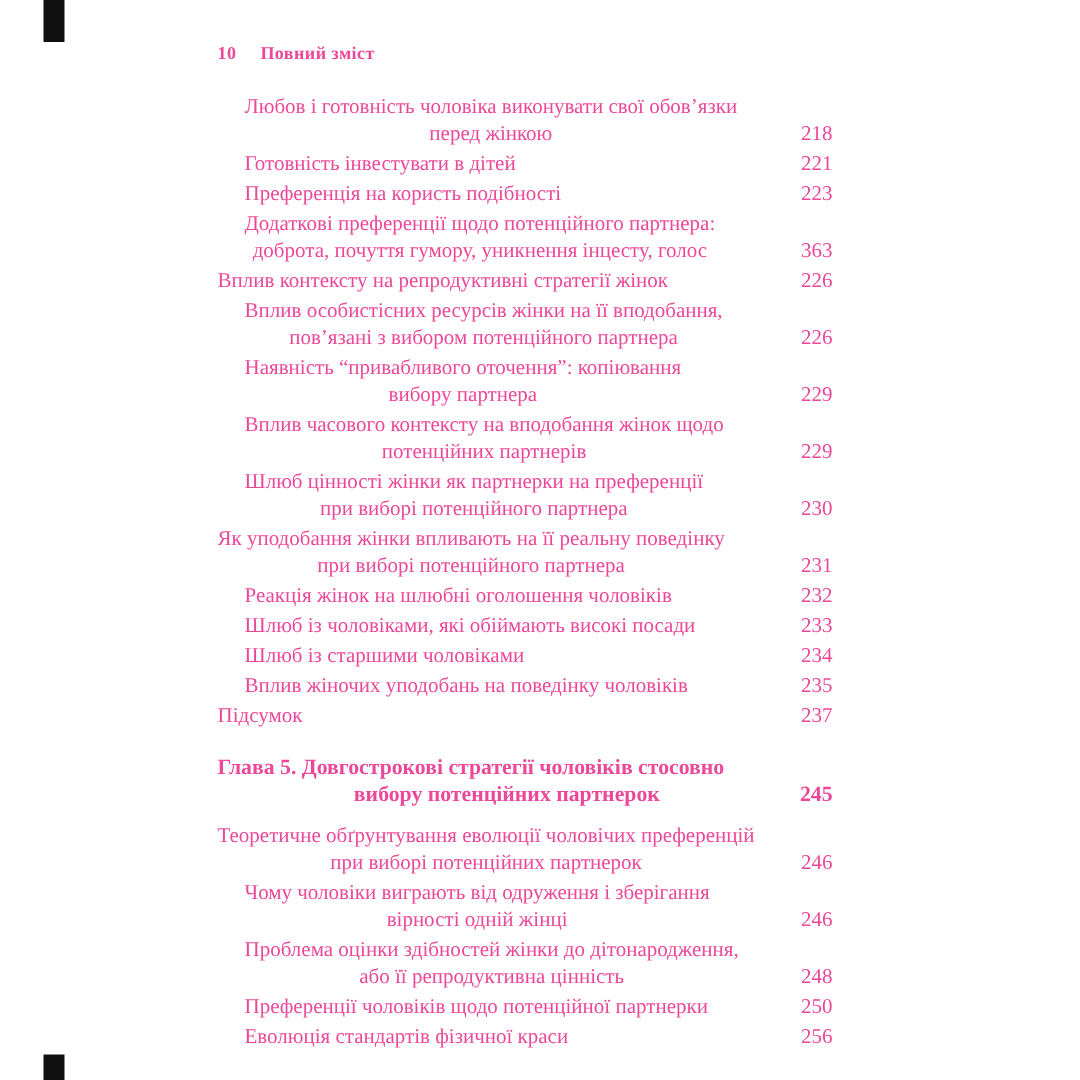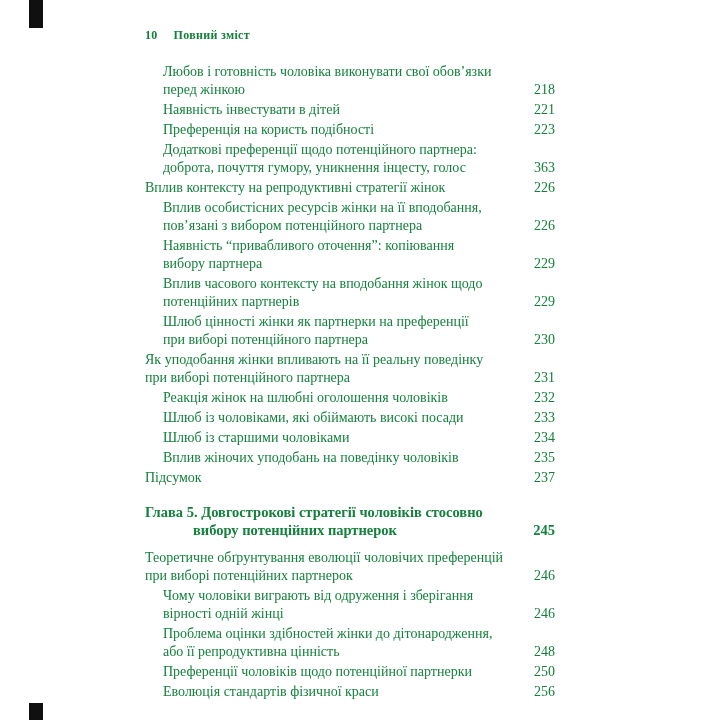--- a/index.html
+++ b/index.html
@@ -7,21 +7,21 @@
     padding: 0;
     background: #ffffff;
   }
   .page {
     position: relative;
     width: 720px;
     height: 720px;
     background: #ffffff;
     overflow: hidden;
     font-family: "Liberation Serif", "DejaVu Serif", serif;
-    color: #15803d;
+    color: #ec4899;
   }
   .edge-mark {
     position: absolute;
     left: 29px;
     width: 14px;
     background: #101010;
   }
   .edge-mark.top { top: 0; height: 28px; }
   .edge-mark.bottom { bottom: 0; height: 17px; }
 
@@ -32,21 +32,21 @@
     width: 410px;
   }
   .running-head {
     font-size: 12px;
     font-weight: bold;
     letter-spacing: 0.3px;
     margin-bottom: 20px;
   }
   .running-head .folio { margin-right: 16px; }
 
-  .toc-list { width: 100%; }
+  .toc-list { width: 100%; text-align: center; }
 
   .entry {
     display: flex;
     align-items: flex-end;
     margin-bottom: 2px;
     font-size: 14px;
     line-height: 18px;
   }
   .entry .title { white-space: pre-line; }
   .entry.l1 .title { padding-left: 18px; }
@@ -79,21 +79,21 @@
       <span class="folio">10</span><span>Повний зміст</span>
     </div>
 
     <div class="toc-list">
         <div class="entry l1">
     <span class="title">Любов і готовність чоловіка виконувати свої обов’язки
 перед жінкою</span>
     <span class="pagenum">218</span>
   </div>
         <div class="entry l1">
-    <span class="title">Наявність інвестувати в дітей</span>
+    <span class="title">Готовність інвестувати в дітей</span>
     <span class="pagenum">221</span>
   </div>
         <div class="entry l1">
     <span class="title">Преференція на користь подібності</span>
     <span class="pagenum">223</span>
   </div>
         <div class="entry l1">
     <span class="title">Додаткові преференції щодо потенційного партнера:
 доброта, почуття гумору, уникнення інцесту, голос</span>
     <span class="pagenum">363</span>

